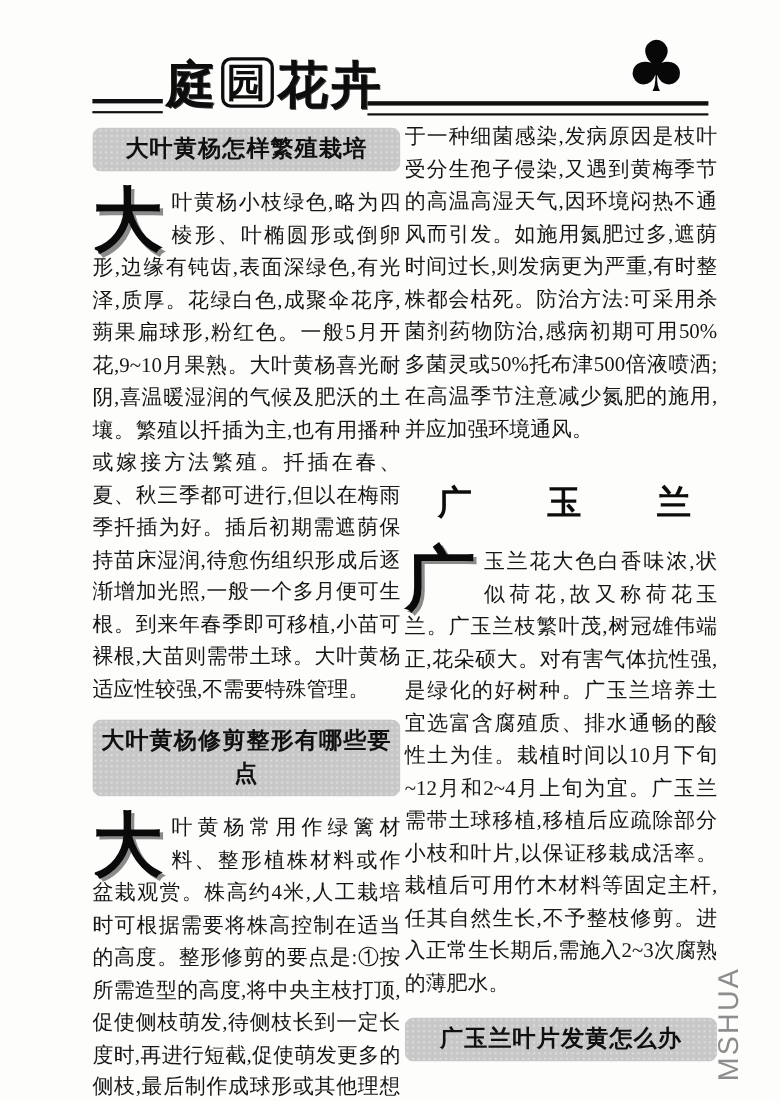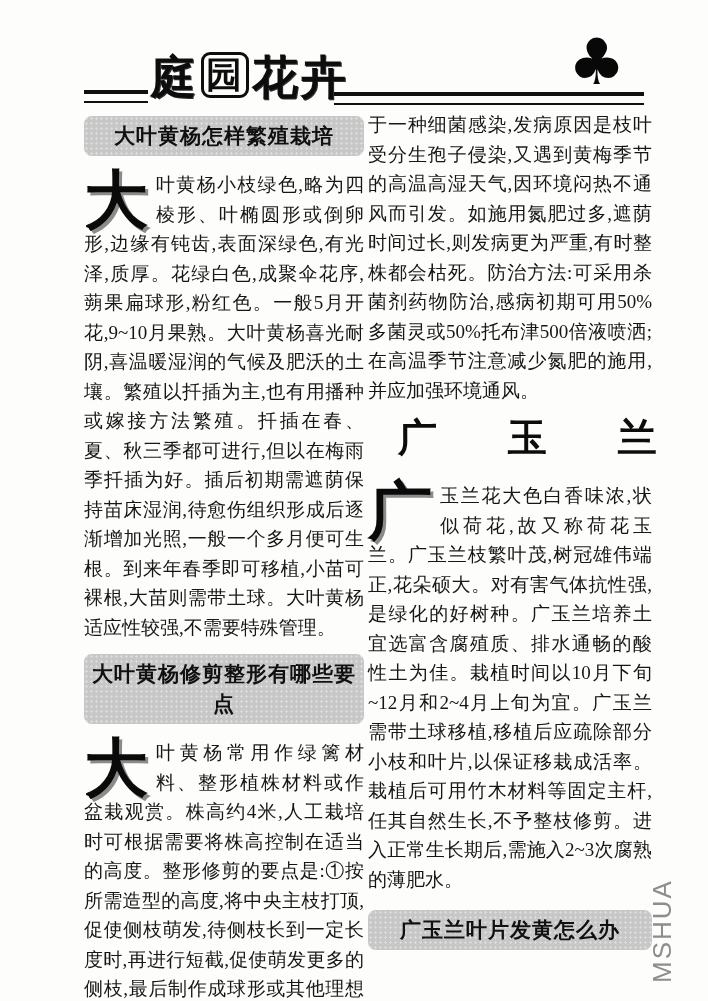--- a/index.html
+++ b/index.html
@@ -75,24 +75,24 @@
     letter-spacing:1px;
   }
 
   .b1{margin:6px 0 14px 0;}
   .b2{margin:12px 0 14px 0;}
   .b4{margin:0 0 14px 0;}
   .b5{margin:16px 0 14px 0;}
 
   .chapter-title{
     font-family:"Liberation Sans","DejaVu Sans",sans-serif;
-    font-weight:900;font-size:39px;line-height:1;
+    font-weight:900;font-size:31px;line-height:1;
     text-align:center;letter-spacing:30px;text-indent:30px;
     color:#0c0c0c;
-    margin:13px 0 24px 0;
+    margin:36px 0 24px 0;
     white-space:nowrap;
   }
 
   
   .watermark{
     position:absolute;left:602px;top:916px;width:120px;height:30px;
     transform:rotate(-90deg);
     font-family:"Liberation Sans","DejaVu Sans",sans-serif;
     font-size:26px;letter-spacing:2px;color:#8d8d8d;
     text-align:center;

